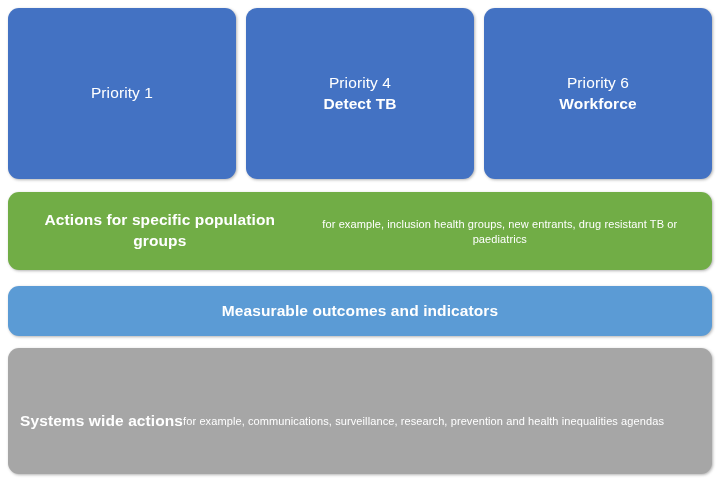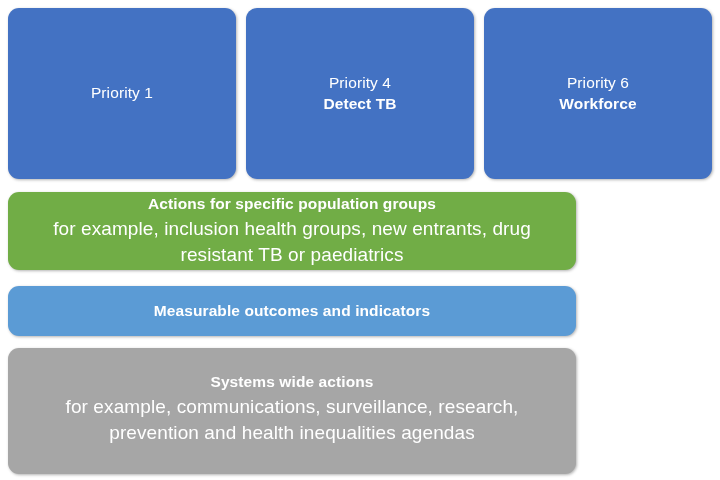--- a/index.html
+++ b/index.html
@@ -56,40 +56,40 @@
     font-weight: 700;
     line-height: 1.32;
     letter-spacing: 0.1px;
     margin-top: 1px;
   }
 
   
   .band {
     position: absolute;
     left: 8px;
-    width: 568px;
+    width: 704px;
     border-radius: 11px;
     box-shadow: 1px 1px 3px rgba(0,0,0,0.30);
     color: #ffffff;
     text-align: center;
     box-sizing: border-box;
     display: flex;
-    flex-direction: column;
+    flex-direction: row;
     align-items: center;
     justify-content: center;
     padding: 4px 12px;
   }
   .band-title {
     font-size: 15.5px;
     font-weight: 700;
     line-height: 1.35;
     letter-spacing: 0.1px;
   }
   .band-sub {
-    font-size: 19px;
+    font-size: 11px;
     font-weight: 400;
     line-height: 1.35;
     letter-spacing: 0.1px;
     margin-top: 1px;
   }
 
   #band-population {
     top: 192px;
     height: 78px;
     background: #71AD46;

